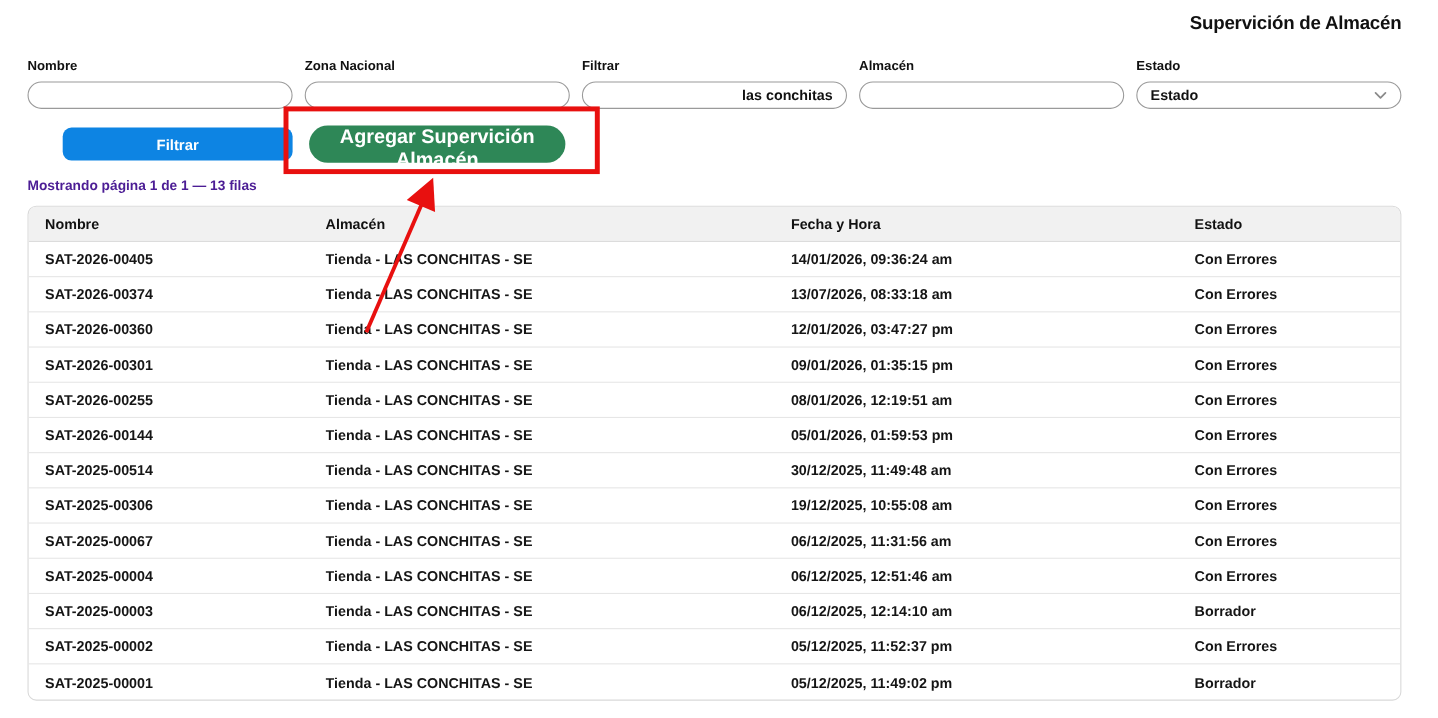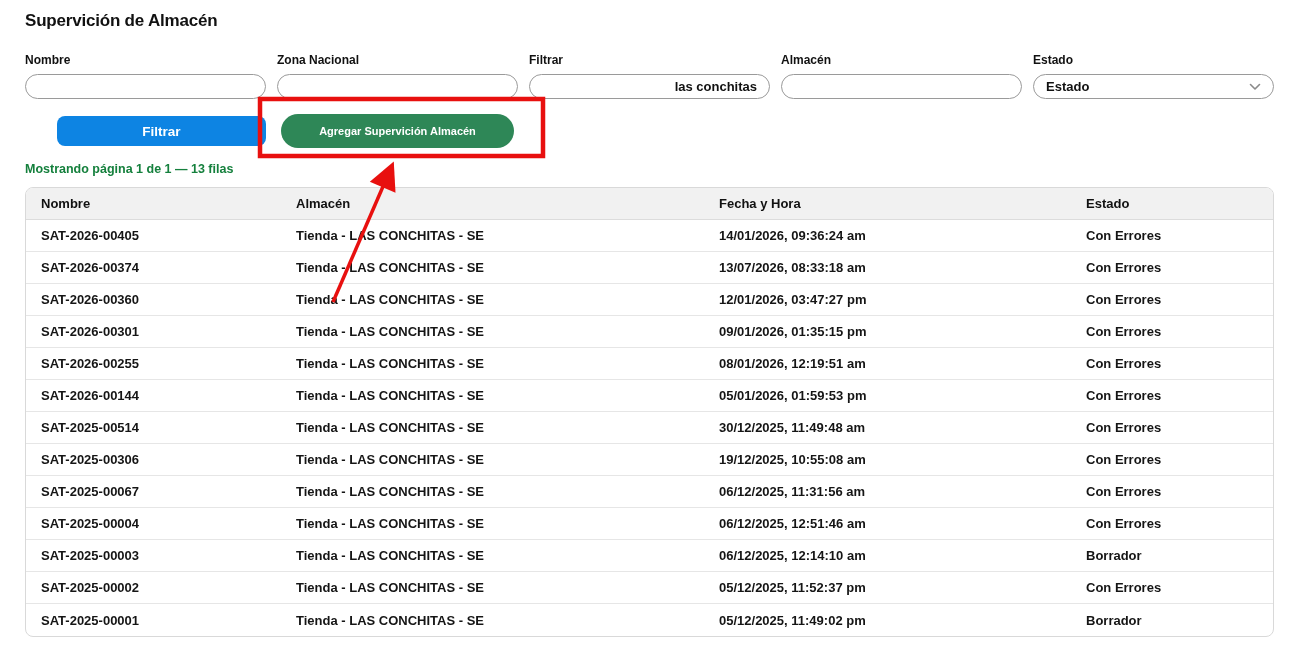--- a/index.html
+++ b/index.html
@@ -10,20 +10,21 @@
     position: relative;
   }
   .page { padding: 0 33px 0 25px; position: relative; }
 
   .page-title {
     margin-top: 11px;
     font-size: 17px;
     font-weight: 700;
     color: #111111;
     letter-spacing: -0.2px;
+    text-align: right;
   }
 
   
   .filters {
     display: grid;
     grid-template-columns: repeat(5, 1fr);
     column-gap: 11px;
     margin-top: 22px;
   }
   .filter-field label {
@@ -77,29 +78,29 @@
     background: var(--blue, #0d84e3);
     font-size: 13.5px;
     margin-left: 32px;
   }
   .btn-add {
     grid-column: 2;
     height: 34px;
     margin: 0 4px;
     border-radius: 17px;
     background: var(--green, #2e8757);
-    font-size: 11px;
+    font-size: 18px;
   }
 
   
   .page-summary {
     margin-top: 14px;
     font-size: 12.5px;
     font-weight: 700;
-    color: #15803d;
+    color: #4c1d95;
   }
 
   
   .data-table {
     margin-top: 11px;
     border: 1px solid #d9d9d9;
     border-radius: 8px;
     overflow: hidden;
     background: #ffffff;
   }

